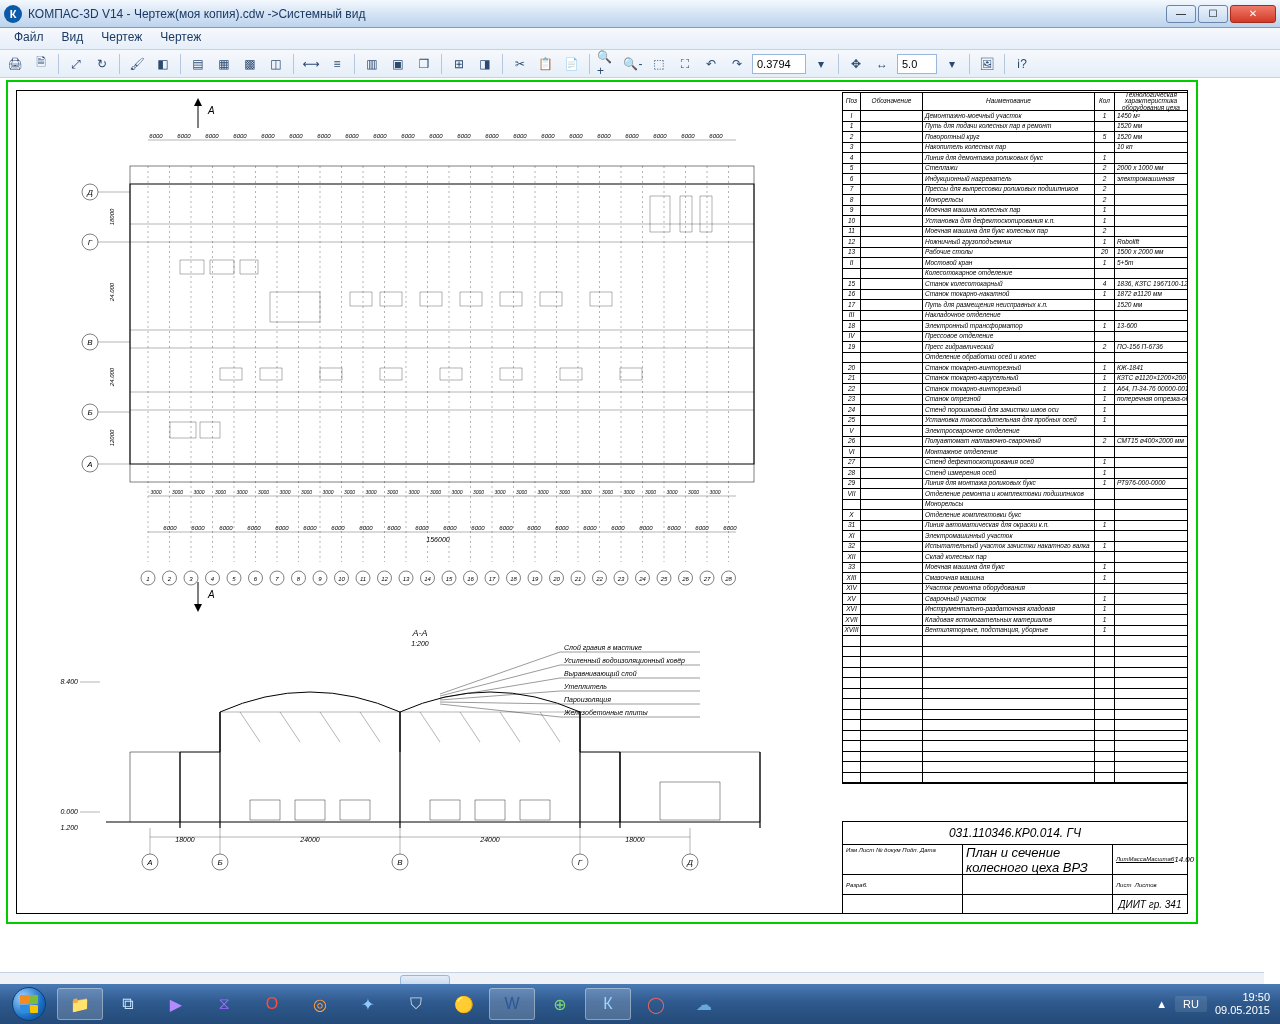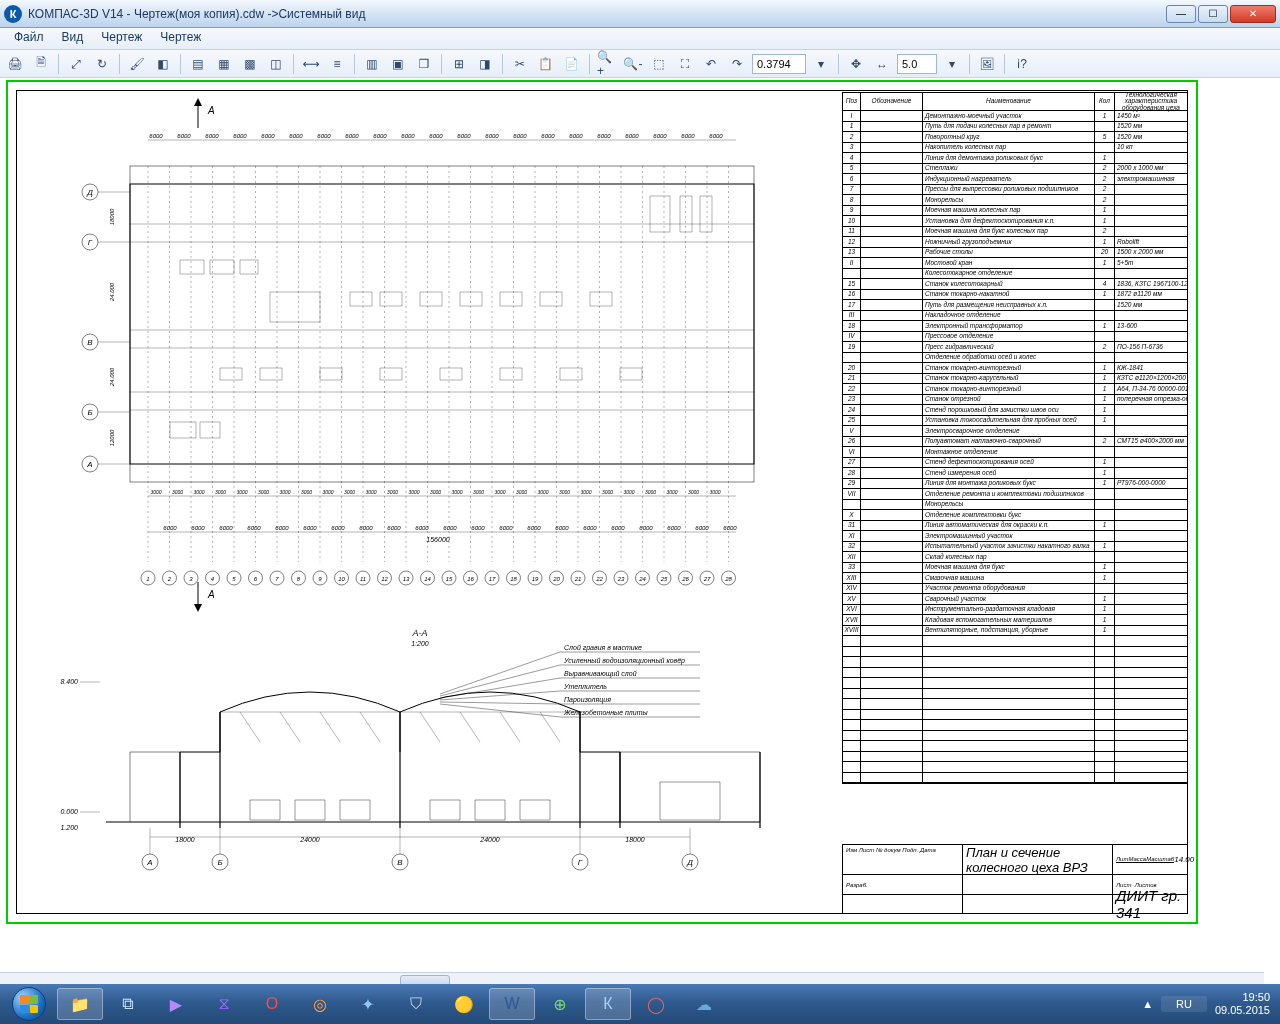--- a/index.html
+++ b/index.html
@@ -54,21 +54,21 @@
 
 .taskbar { position:absolute; left:0; right:0; bottom:0; height:40px; background:linear-gradient(#4a7ab5 0%,#2f5a8e 45%,#244a78 100%); display:flex; align-items:center; padding:0 2px; }
 .start-orb { width:54px; height:40px; display:flex; align-items:center; justify-content:center; }
 .orb { width:34px; height:34px; border-radius:50%; background:radial-gradient(circle at 30% 30%, #9ed1ff, #1c6fc4 60%, #0a3f78); border:1px solid #0a3f78; display:grid; grid-template-columns:1fr 1fr; grid-template-rows:1fr 1fr; gap:1px; padding:7px; }
 .orb span { display:block; background:#fff; border-radius:1px; }
 .orb span:nth-child(1){background:#f28b20;} .orb span:nth-child(2){background:#7cbb3b;} .orb span:nth-child(3){background:#2f8de0;} .orb span:nth-child(4){background:#f6c400;}
 .task-icon { width:46px; height:32px; margin:0 1px; border-radius:3px; display:flex; align-items:center; justify-content:center; font-size:16px; color:#fff; }
 .task-icon.active { background:rgba(255,255,255,0.18); border:1px solid rgba(255,255,255,0.35); }
 .systray { margin-left:auto; display:flex; align-items:center; gap:8px; padding:0 8px; color:#fff; font-size:11px; }
 .systray .clock { text-align:right; line-height:1.15; }
-.lang { background:rgba(255,255,255,0.1); padding:2px 15px; border-radius:2px; }
+.lang { background:rgba(255,255,255,0.1); padding:2px 8px; border-radius:2px; }
 
 .leader { stroke:#000; stroke-width:0.4; }
 </style>
 </head>
 <body>
 
 <div class="titlebar">
   <span class="icon">К</span>
   <span class="title">КОМПАС-3D V14 - Чертеж(моя копия).cdw -&gt;Системный вид</span>
   <div class="win-controls">
@@ -928,20 +928,23 @@
             <div class="c-pos"></div>
             <div class="c-des"></div>
             <div class="c-name"></div>
             <div class="c-qty"></div>
             <div class="c-note"></div>
           </div>
         </div>
     </div>
 
     <div class="stamp">
+      <div class="stamp-row">
+          <div class="stamp-cell stamp-big">031.110346.КР0.014. ГЧ</div>
+        </div>
       <div class="stamp-row" style="height:30px;">
         <div class="stamp-cell" style="width:120px; flex-direction:column; font-size:6px; align-items:flex-start;">
           <span>Изм Лист № докум Подп. Дата</span>
         </div>
         <div class="stamp-cell" style="flex:1; justify-content:center; font-size:13px;">План и сечение колесного цеха ВРЗ</div>
         <div class="stamp-cell" style="width:74px; font-size:6px;">
           <div style="display:flex; width:100%; border-bottom:1px solid #000;">
               <span style="flex:1; text-align:center;">Лит</span>
               <span style="flex:1; text-align:center;">Масса</span>
               <span style="flex:1; text-align:center;">Масштаб</span>
@@ -950,21 +953,21 @@
         </div>
       </div>
       <div class="stamp-row" style="height:20px;">
         <div class="stamp-cell" style="width:120px; font-size:6px;">Разраб.<br></div>
         <div class="stamp-cell" style="flex:1;"></div>
         <div class="stamp-cell" style="width:74px; font-size:6px;"><span>Лист</span>&nbsp;&nbsp;<span>Листов</span></div>
       </div>
       <div class="stamp-row" style="height:18px;">
         <div class="stamp-cell" style="width:120px;"></div>
         <div class="stamp-cell" style="flex:1;"></div>
-        <div class="stamp-cell" style="width:74px; justify-content:center; font-size:15px;">ДИИТ гр. 341</div>
+        <div class="stamp-cell" style="width:74px; justify-content:center; font-size:10px;">ДИИТ гр. 341</div>
       </div>
     </div>
 
   </div>
 </div>
 
 <div class="hscroll">
     <div class="thumb"></div>
   </div>
 

